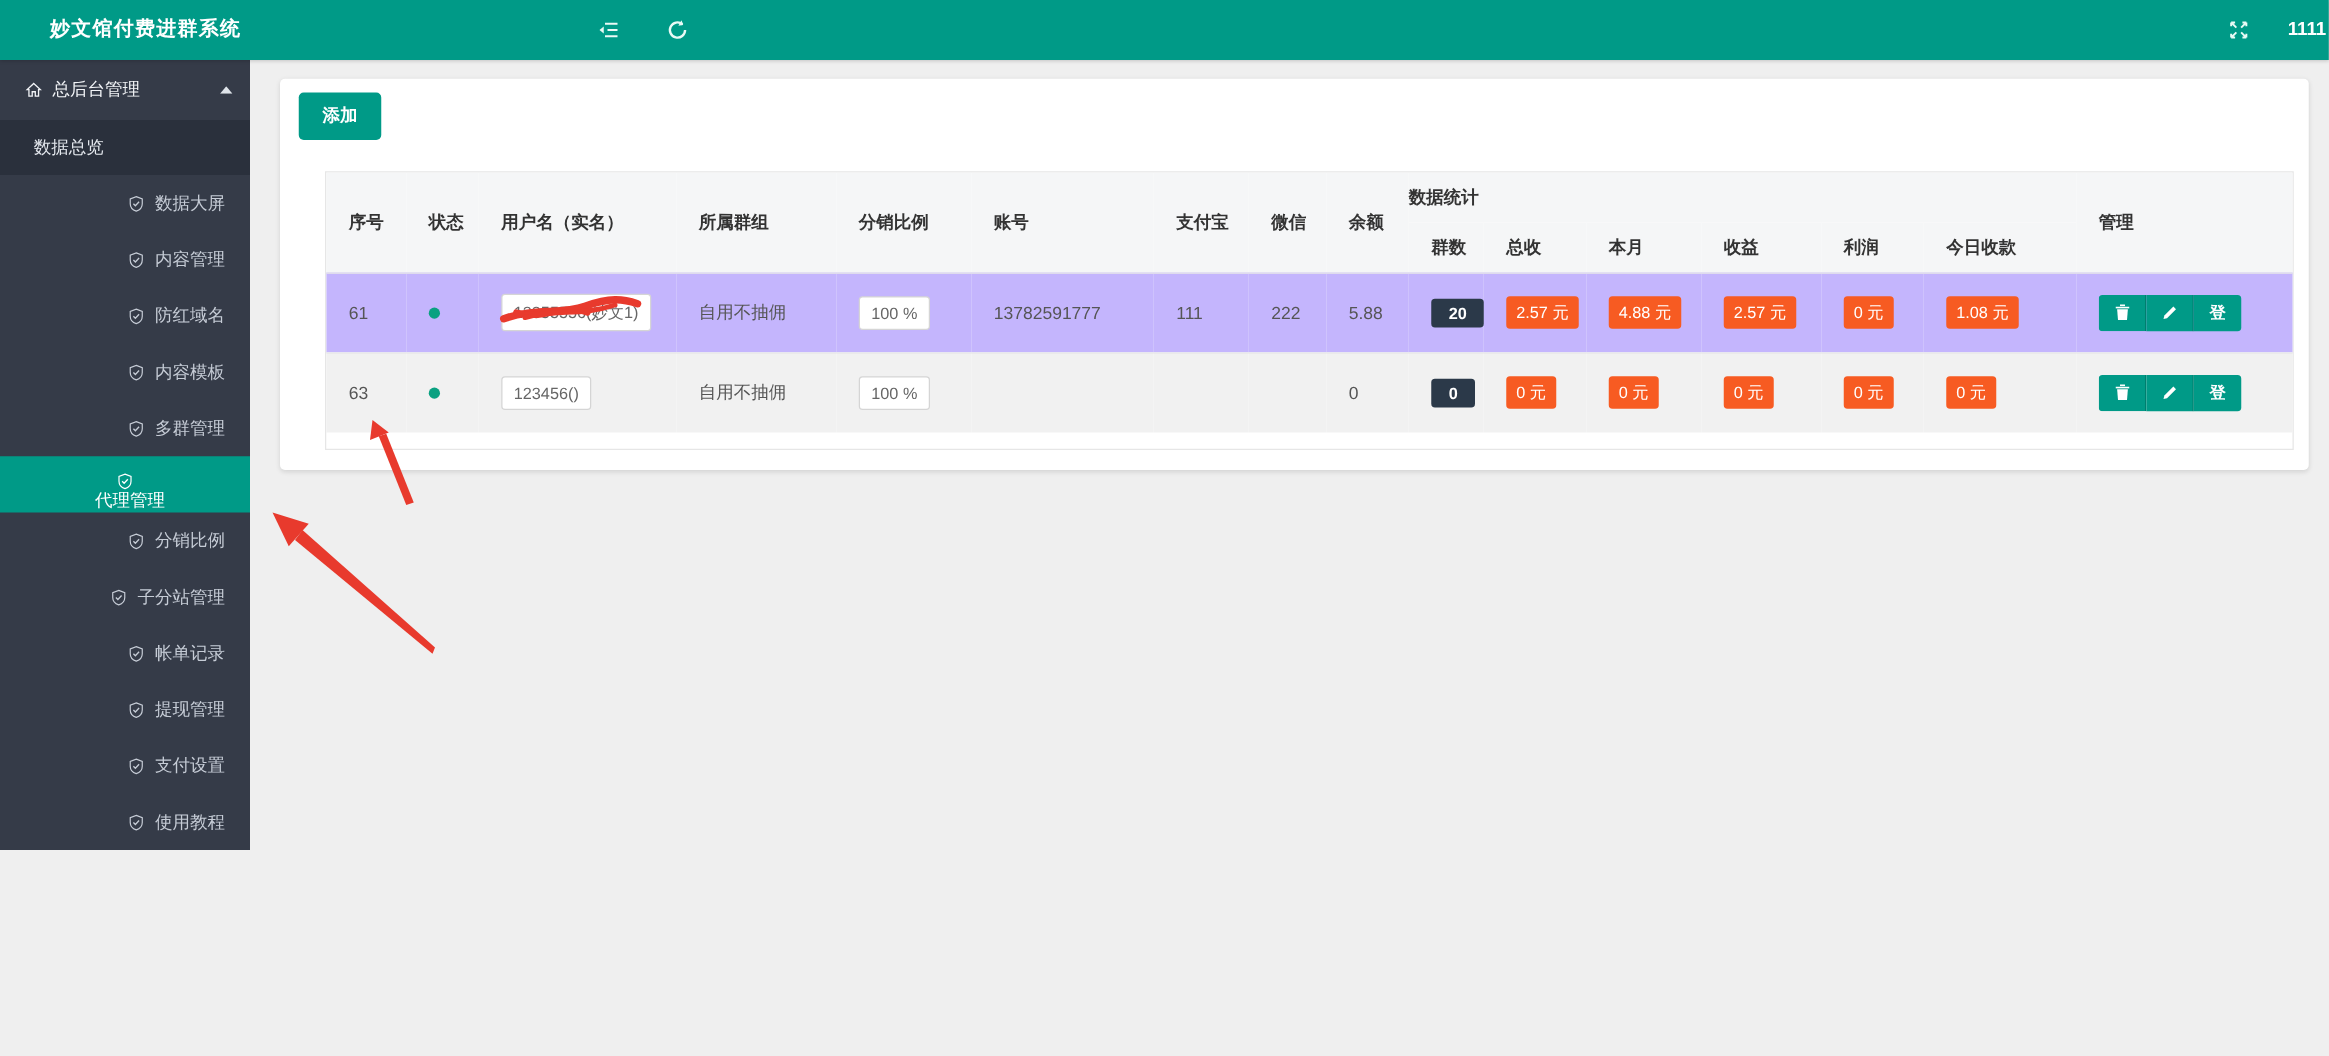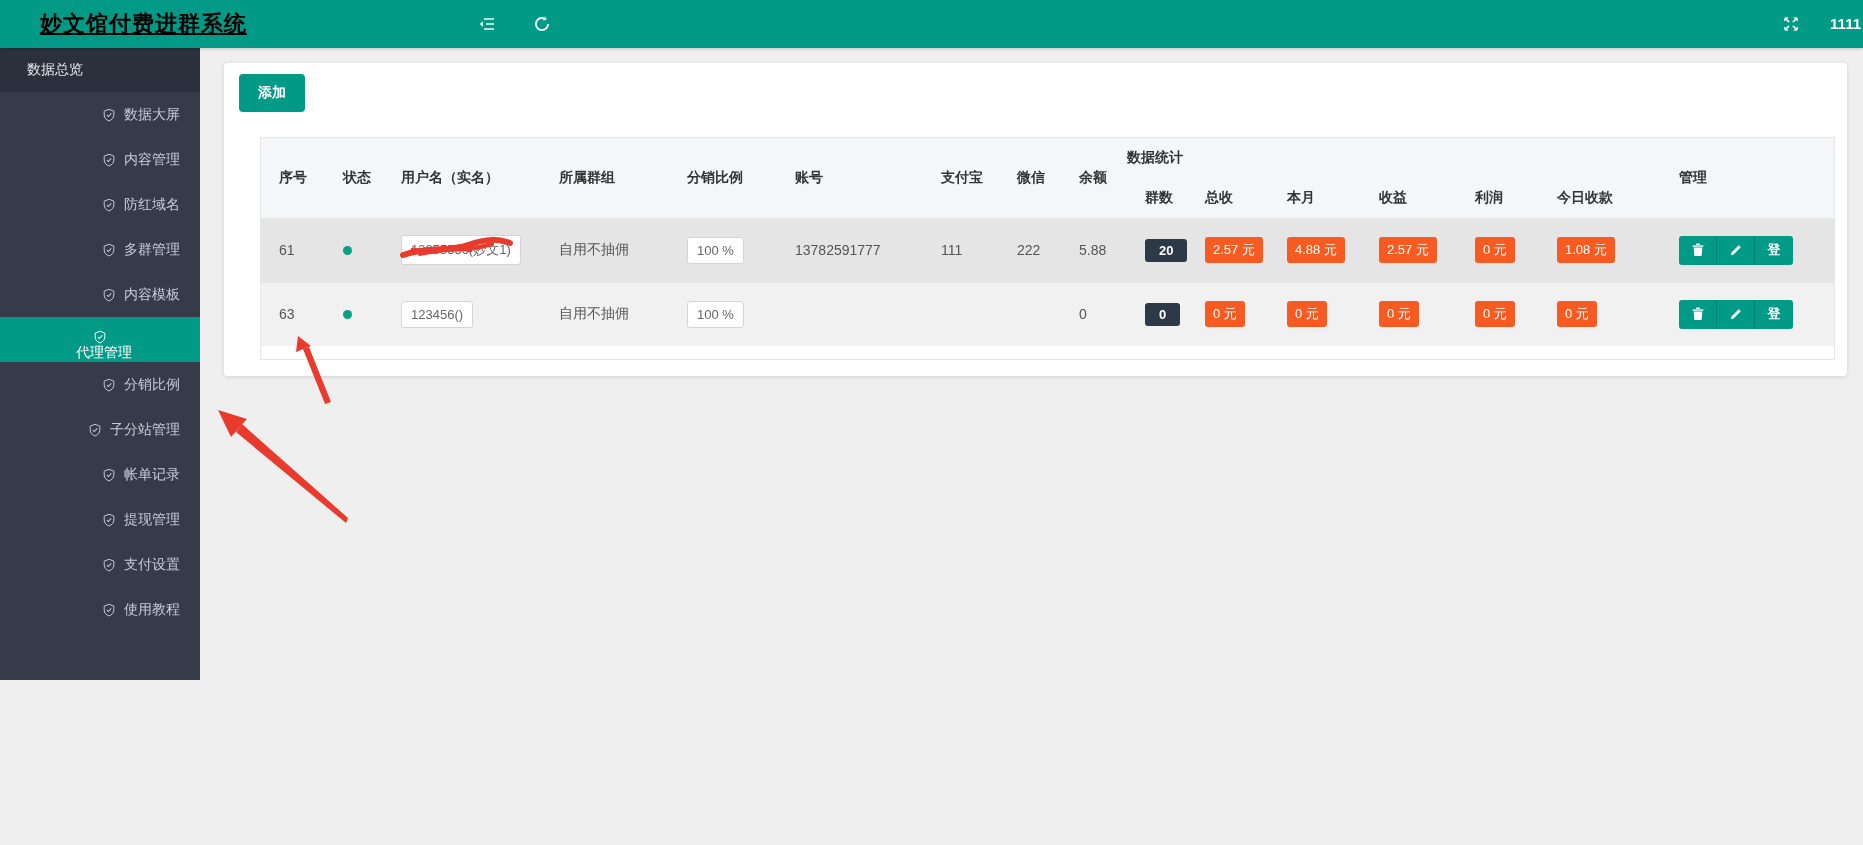--- a/index.html
+++ b/index.html
@@ -8,21 +8,21 @@
     position:relative; overflow:hidden; background:#efefef;
     font-family:"Liberation Sans","DejaVu Sans",sans-serif;
   }
   
   .app-header {
     position:absolute; left:0; top:0; width:1863px; height:48px;
     background:#009a87; z-index:5; box-shadow:0 1px 3px rgba(0,0,0,.18);
   }
   .app-title {
     position:absolute; left:40px; top:0; line-height:48px;
-    color:#000000; font-size:22px; font-weight:bold; letter-spacing:1px;text-decoration:underline;
+    color:#ffffff; font-size:16px; font-weight:bold; letter-spacing:1px;
   }
   .hdr-ic { position:absolute; top:15px; width:18px; height:18px; color:#eafaf6; cursor:pointer; }
   .ic-collapse { left:478px; }
   .ic-refresh  { left:533px; }
   .ic-full     { left:1782px; }
   .hdr-user {
     position:absolute; right:2px; top:0; line-height:48px;
     color:#fff; font-size:15px; font-weight:bold;
   }
   
@@ -64,21 +64,21 @@
     border:1px solid #e6e6e6; background:#fff; overflow:hidden;
   }
   table { border-collapse:collapse; table-layout:fixed; width:1573px; }
   thead th {
     background:#f5f6f7; color:#333; font-size:14px; font-weight:bold;
     text-align:left; padding-left:18px; height:40px;
   }
   thead th.grp { text-align:left; padding-left:0; }
   tbody td { font-size:14px; color:#555; padding-left:18px; height:64px; }
   tbody tr { border-top:1px solid #e8e8e8; }
-  tbody tr.odd  { background:#e5e5e5; }
+  tbody tr.odd  { background:#c4b5fd; }
   tbody tr.even { background:#f1f1f1; }
   .dot { display:inline-block; width:9px; height:9px; border-radius:50%; background:#0aa181; }
   .inputbox {
     display:inline-block; border:1px solid #d5d5d5; border-radius:3px;
     background:#fff; padding:5px 9px; font-size:13px; color:#666;
     min-width:30px; white-space:nowrap;
   }
   .badge-dark {
     display:inline-block; background:#2b3949; color:#fff; border-radius:3px;
     padding:4px 14px; font-size:13px; font-weight:bold;
@@ -122,20 +122,29 @@
       <path d="M9.7 6.3 L13.4 2.6 M13.4 2.6 V5.4 M13.4 2.6 H10.6"></path>
       <path d="M6.3 9.7 L2.6 13.4 M2.6 13.4 V10.6 M2.6 13.4 H5.4"></path>
       <path d="M9.7 9.7 L13.4 13.4 M13.4 13.4 V10.6 M13.4 13.4 H10.6"></path>
     </g>
   </svg>
 
   <div class="hdr-user">1111</div>
 </div>
 
 <div class="sidebar">
+  <div class="side-parent">
+    <svg class="mini-ic" viewBox="0 0 16 16">
+      <path d="M8 2 L14 7.6 H12.4 V13.6 H9.4 V9.6 H6.6 V13.6 H3.6 V7.6 H2 Z" fill="none" stroke="currentColor" stroke-width="1.2"></path>
+    </svg>
+    <span class="lbl">总后台管理</span>
+    <svg class="caret" viewBox="0 0 10 6">
+      <path d="M5 0 L10 6 H0 Z" fill="currentColor"></path>
+    </svg>
+  </div>
 
   <div class="side-sub">
     <span>数据总览</span>
   </div>
 
   <div class="side-item">
     <svg class="mini-ic" viewBox="0 0 16 16">
         <path d="M8 1.5 L13.5 3.5 V8 C13.5 11.4 11 13.8 8 14.8 C5 13.8 2.5 11.4 2.5 8 V3.5 Z" fill="none" stroke="currentColor" stroke-width="1.1"></path>
         <path d="M5.4 8 L7.2 9.8 L10.6 6.2" fill="none" stroke="currentColor" stroke-width="1.2"></path>
       </svg>
@@ -153,28 +162,28 @@
         <path d="M8 1.5 L13.5 3.5 V8 C13.5 11.4 11 13.8 8 14.8 C5 13.8 2.5 11.4 2.5 8 V3.5 Z" fill="none" stroke="currentColor" stroke-width="1.1"></path>
         <path d="M5.4 8 L7.2 9.8 L10.6 6.2" fill="none" stroke="currentColor" stroke-width="1.2"></path>
       </svg>
     <span class="lbl">防红域名</span>
   </div>
   <div class="side-item">
     <svg class="mini-ic" viewBox="0 0 16 16">
         <path d="M8 1.5 L13.5 3.5 V8 C13.5 11.4 11 13.8 8 14.8 C5 13.8 2.5 11.4 2.5 8 V3.5 Z" fill="none" stroke="currentColor" stroke-width="1.1"></path>
         <path d="M5.4 8 L7.2 9.8 L10.6 6.2" fill="none" stroke="currentColor" stroke-width="1.2"></path>
       </svg>
+    <span class="lbl">内容模板</span>
+  </div>
+  <div class="side-item">
+    <svg class="mini-ic" viewBox="0 0 16 16">
+        <path d="M8 1.5 L13.5 3.5 V8 C13.5 11.4 11 13.8 8 14.8 C5 13.8 2.5 11.4 2.5 8 V3.5 Z" fill="none" stroke="currentColor" stroke-width="1.1"></path>
+        <path d="M5.4 8 L7.2 9.8 L10.6 6.2" fill="none" stroke="currentColor" stroke-width="1.2"></path>
+      </svg>
     <span class="lbl">多群管理</span>
-  </div>
-  <div class="side-item">
-    <svg class="mini-ic" viewBox="0 0 16 16">
-        <path d="M8 1.5 L13.5 3.5 V8 C13.5 11.4 11 13.8 8 14.8 C5 13.8 2.5 11.4 2.5 8 V3.5 Z" fill="none" stroke="currentColor" stroke-width="1.1"></path>
-        <path d="M5.4 8 L7.2 9.8 L10.6 6.2" fill="none" stroke="currentColor" stroke-width="1.2"></path>
-      </svg>
-    <span class="lbl">内容模板</span>
   </div>
   <div class="side-item active">
     <svg class="mini-ic" viewBox="0 0 16 16">
         <path d="M8 1.5 L13.5 3.5 V8 C13.5 11.4 11 13.8 8 14.8 C5 13.8 2.5 11.4 2.5 8 V3.5 Z" fill="none" stroke="currentColor" stroke-width="1.1"></path>
         <path d="M5.4 8 L7.2 9.8 L10.6 6.2" fill="none" stroke="currentColor" stroke-width="1.2"></path>
       </svg>
     <span class="lbl">代理管理</span>
   </div>
   <div class="side-item">
     <svg class="mini-ic" viewBox="0 0 16 16">

